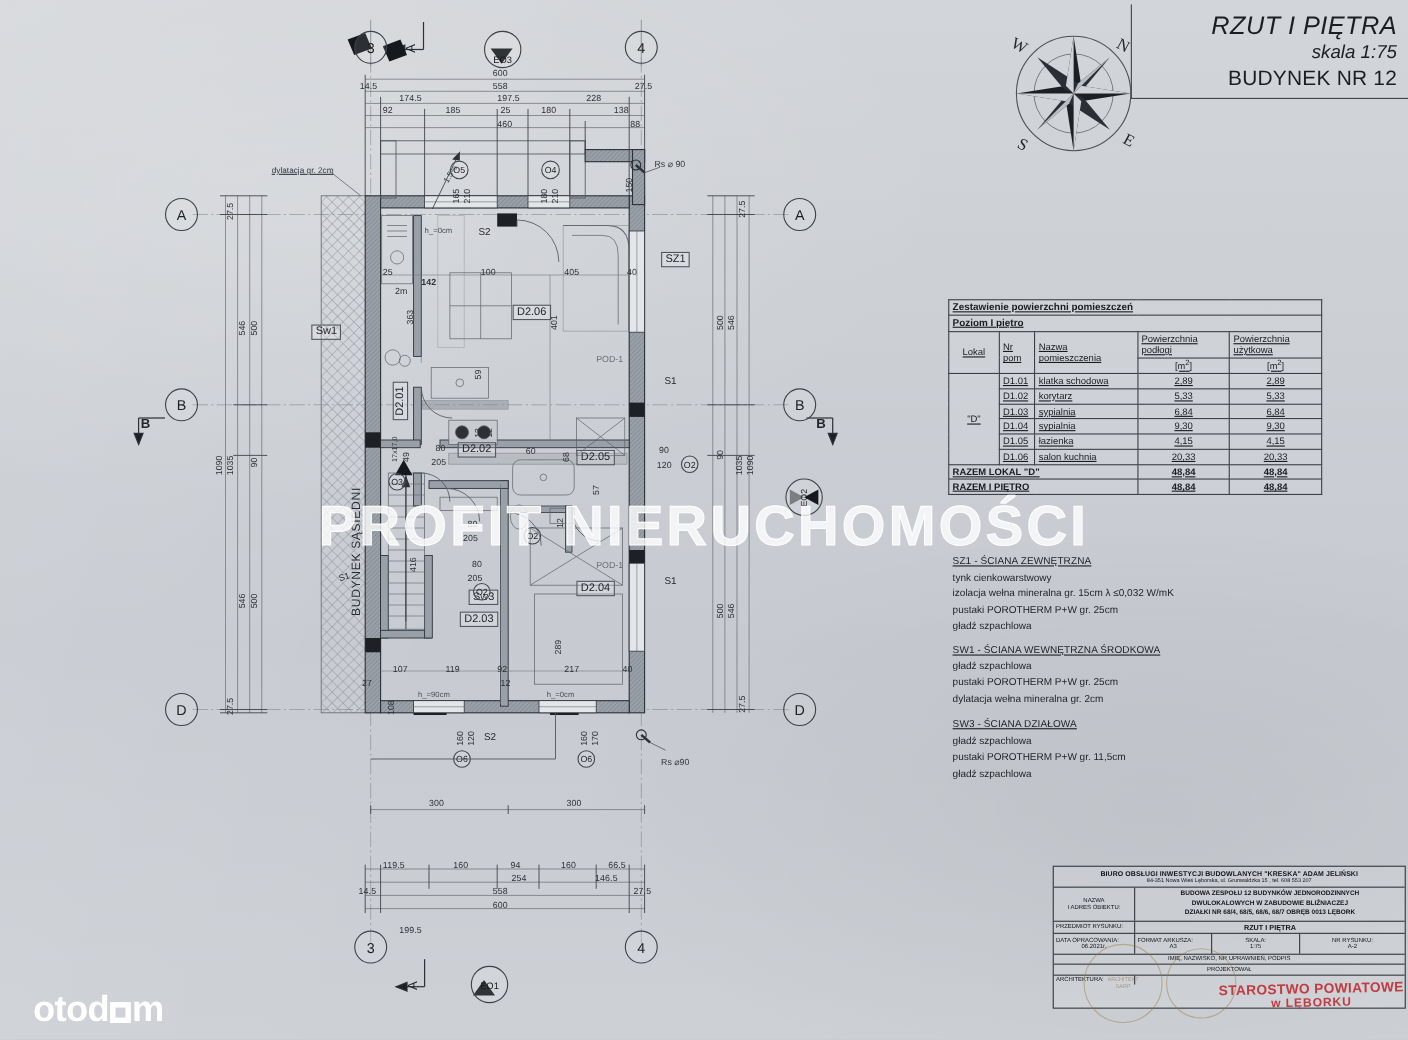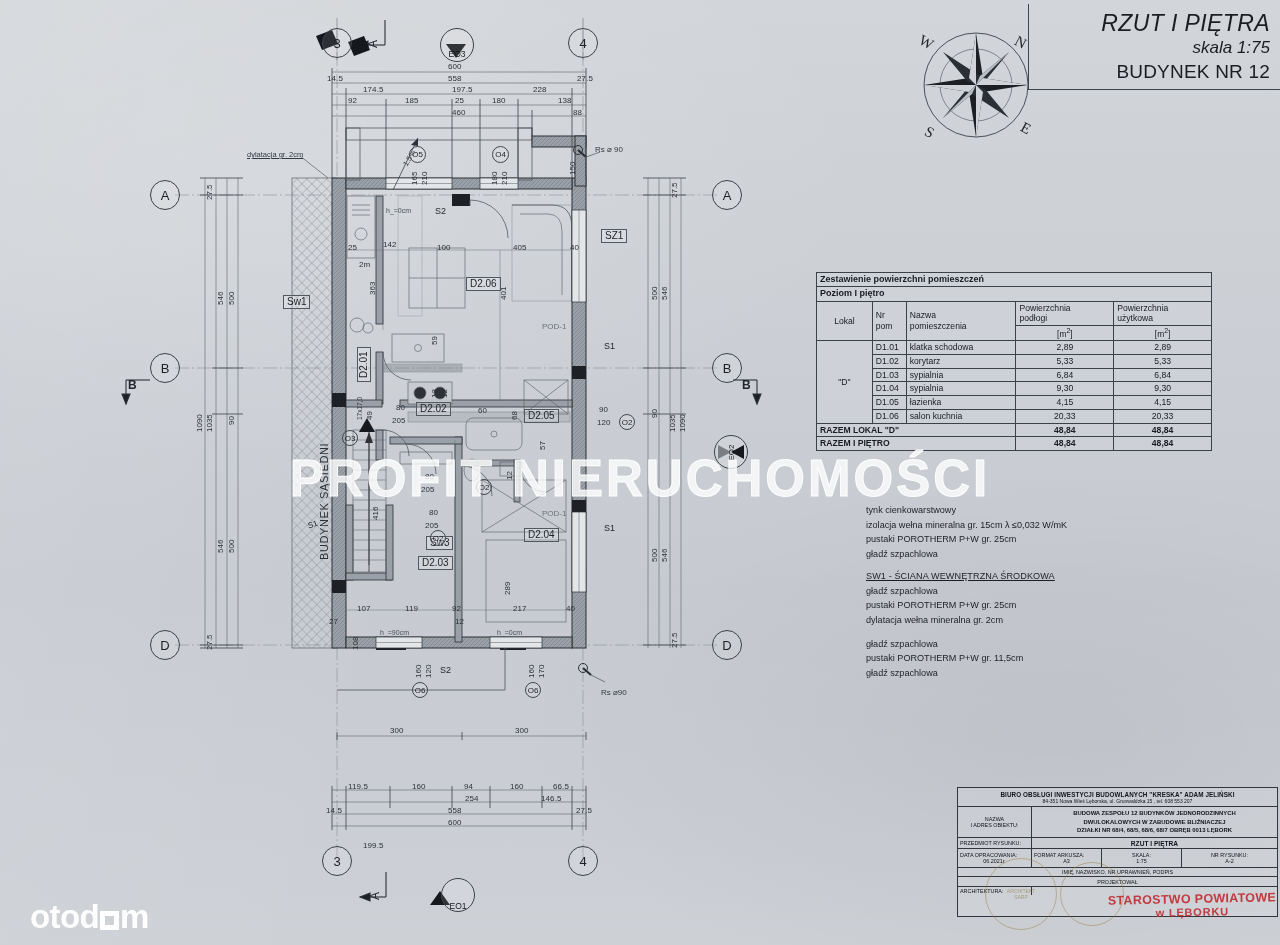--- a/index.html
+++ b/index.html
@@ -65,23 +65,24 @@
     position:absolute; right:0; top:4px; width:252px; padding:6px 10px 6px 8px;
     border-left:1.2px solid #3f454c; border-bottom:1.2px solid #3f454c;
     text-align:right; color:#1a1e23;
   }
   #titleTop .l1{ font-size:23px; font-style:italic; letter-spacing:.4px; }
   #titleTop .l2{ font-size:17px; font-style:italic; margin-top:1px; }
   #titleTop .l3{ font-size:19px; margin-top:3px; letter-spacing:.2px; }
 
   
   #areaTable{
-    position:absolute; left:816px; top:272px; width:396px;
+    position:absolute; left:862px; top:272px; width:340px;
     border-collapse:collapse; font-size:8.6px; color:#181c21;
     background:rgba(255,255,255,.07);
+    text-decoration:underline;
   }
   #areaTable td, #areaTable th{
     border:.9px solid #3b4148; padding:1px 3px; font-weight:normal; line-height:1.25;
   }
   #areaTable .hdr{ font-weight:bold; font-size:9px; text-align:left; }
   #areaTable .ctr{ text-align:center; }
   #areaTable .tot{ font-weight:bold; }
   #areaTable .unit{ text-align:center; font-size:8.4px; }
 
   
@@ -492,21 +493,21 @@
 <div class="circ" style="left:712px; top:630px; width:30px; height:30px;">D</div>
 
 <div class="t" style="left:366px; top:48px; font-size:12px; transform:rotate(-90deg); transform-origin:0 0;">A</div>
 <div class="t" style="left:368px; top:900px; font-size:12px; transform:rotate(-90deg); transform-origin:0 0;">A</div>
 <div class="t" style="left:128px; top:378px; font-size:12px; font-weight:bold;">B</div>
 <div class="t" style="left:742px; top:378px; font-size:12px; font-weight:bold;">B</div>
 
 <div class="elev" style="left:440px; top:28px; width:34px; height:34px;">
   <span style="margin-bottom:2px;">EO3</span>
 </div>
-<div class="elev" style="left:441px; top:878px; width:34px; height:34px; justify-content:flex-end;">
+<div class="elev" style="left:428px; top:878px; width:34px; height:34px; justify-content:center;">
   <span style="margin-top:2px;">EO1</span>
 </div>
 <div class="elev" style="left:714px; top:435px; width:34px; height:34px; justify-content:center;">
   <span style="transform:rotate(-90deg); font-size:8px;">EO2</span>
 </div>
 <svg width="40" height="40" style="left:714px; top:435px;">
   <polygon points="17,17 30,10 30,24" fill="#15181c"></polygon>
   <polygon points="17,17 4,24 4,10" fill="#15181c" opacity=".45"></polygon>
 </svg>
 
@@ -548,21 +549,21 @@
 <div class="t tinyv" style="left:356px; top:420px;">17x17,0</div>
 
 <div class="ocirc" style="left:409px; top:146px; width:17px; height:17px;">O5</div>
 <div class="t dimv" style="left:410px; top:185px;">165</div>
 <div class="t dimv" style="left:420px; top:185px;">210</div>
 
 <div class="ocirc" style="left:492px; top:146px; width:17px; height:17px;">O4</div>
 <div class="t dimv" style="left:490px; top:185px;">180</div>
 <div class="t dimv" style="left:500px; top:185px;">210</div>
 
-<div class="ocirc" style="left:342px; top:430px; width:16px; height:16px;">O3</div>
+<div class="ocirc" style="left:353px; top:430px; width:16px; height:16px;">O3</div>
 <div class="t dim" style="left:396px; top:403px;">80</div>
 <div class="t dim" style="left:392px; top:416px;">205</div>
 
 <div class="ocirc" style="left:476px; top:479px; width:16px; height:16px;">O2</div>
 <div class="t dim" style="left:425px; top:472px;">80</div>
 <div class="t dim" style="left:421px; top:485px;">205</div>
 
 <div class="ocirc" style="left:430px; top:530px; width:16px; height:16px;">O2</div>
 <div class="t dim" style="left:429px; top:508px;">80</div>
 <div class="t dim" style="left:425px; top:521px;">205</div>
@@ -623,21 +624,21 @@
 <div class="t dimv" style="left:650px; top:300px;">500</div>
 <div class="t dimv" style="left:660px; top:300px;">546</div>
 <div class="t dimv" style="left:650px; top:418px;">90</div>
 <div class="t dimv" style="left:668px; top:432px;">1035</div>
 <div class="t dimv" style="left:678px; top:432px;">1090</div>
 <div class="t dimv" style="left:650px; top:562px;">500</div>
 <div class="t dimv" style="left:660px; top:562px;">546</div>
 <div class="t dimv" style="left:670px; top:648px;">27.5</div>
 
 <div class="t dim" style="left:348px; top:243px;">25</div>
-<div class="t dim" style="left:383px; top:240px;">142</div>
+<div class="t dim" style="left:383px; top:252px;font-weight:bold;">142</div>
 <div class="t dim" style="left:437px; top:243px;">100</div>
 <div class="t dim" style="left:513px; top:243px;">405</div>
 <div class="t dim" style="left:570px; top:243px;">40</div>
 <div class="t dimv" style="left:568px; top:175px;">150</div>
 <div class="t dimv" style="left:368px; top:295px;">363</div>
 <div class="t dimv" style="left:499px; top:300px;">401</div>
 <div class="t dimv" style="left:430px; top:345px;">59</div>
 <div class="t dimv" style="left:430px; top:398px;">13</div>
 <div class="t dimv" style="left:440px; top:398px;">12</div>
 <div class="t dimv" style="left:505px; top:480px;">12</div>
@@ -720,29 +721,31 @@
   </tr>
   <tr>
     <td colspan="3" class="tot">RAZEM I PIĘTRO</td>
     <td class="ctr tot">48,84</td>
     <td class="ctr tot">48,84</td>
   </tr>
 </tbody>
   </table>
 
 <div id="notes">
+  <div class="h">SZ1 - ŚCIANA ZEWNĘTRZNA</div>
   <div>tynk cienkowarstwowy</div>
   <div>izolacja wełna mineralna gr. 15cm  λ ≤0,032 W/mK</div>
   <div>pustaki POROTHERM P+W gr. 25cm</div>
   <div>gładź szpachlowa</div>
   <div class="h" style="margin-top:7px;">SW1 - ŚCIANA WEWNĘTRZNA ŚRODKOWA</div>
   <div>gładź szpachlowa</div>
   <div>pustaki POROTHERM P+W gr. 25cm</div>
   <div>dylatacja wełna mineralna gr. 2cm</div>
   <div class="gap"></div>
+  <div class="h">SW3 - ŚCIANA DZIAŁOWA</div>
   <div>gładź szpachlowa</div>
   <div>pustaki POROTHERM P+W gr. 11,5cm</div>
   <div>gładź szpachlowa</div>
 </div>
 
 <div id="stampBlock">
   <div class="row" style="height:19px;">
     <div class="cell" style="flex:1;">
       <div class="firm1">BIURO OBSŁUGI INWESTYCJI BUDOWLANYCH "KRESKA" ADAM JELIŃSKI</div>
       <div class="firm2">84-351 Nowa Wieś Lęborska, ul. Grunwaldzka 15 , tel. 608 553 207</div>

